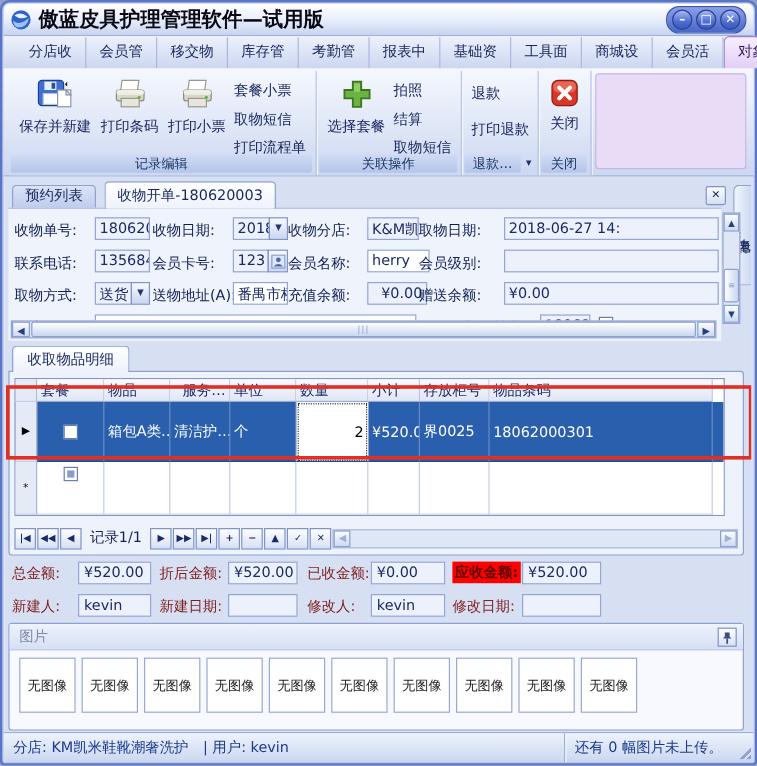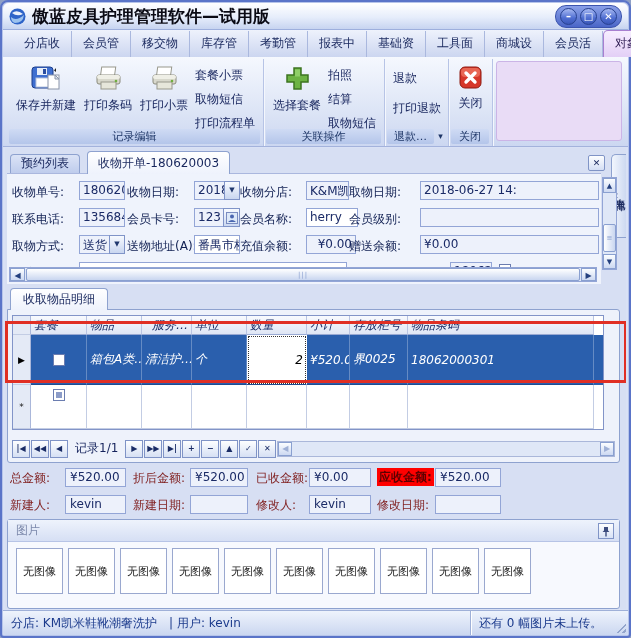--- a/index.html
+++ b/index.html
@@ -46,21 +46,21 @@
 .hscroll{position:absolute;left:2px;bottom:2px;width:588px;height:15px;border:1px solid #93a5d6;background:#dfe7f7;display:flex;z-index:6;}
 .sbtn{width:15px;height:100%;background:linear-gradient(#fbfdff,#cdd9f2);border:1px solid #8aa0d0;font-size:8px;color:#24407e;text-align:center;line-height:13px;cursor:default;}
 .hthumb{flex:1;margin:0 1px;background:linear-gradient(#ffffff,#c9d6f0);border:1px solid #8aa0d0;border-radius:2px;font-size:7px;color:#8aa0d0;text-align:center;line-height:13px;letter-spacing:1px;cursor:default;}
 .vscroll{position:absolute;top:29px;left:597px;width:15px;height:93px;border:1px solid #93a5d6;background:#dfe7f7;z-index:6;}
 .vbtn{position:absolute;left:0;width:13px;height:15px;background:linear-gradient(#fbfdff,#cdd9f2);border:1px solid #8aa0d0;font-size:7px;color:#24407e;text-align:center;line-height:14px;cursor:default;}
 .vthumb{position:absolute;left:0;top:46px;width:13px;height:28px;background:linear-gradient(90deg,#ffffff,#c9d6f0);border:1px solid #8aa0d0;border-radius:2px;font-size:7px;color:#8aa0d0;text-align:center;line-height:26px;cursor:default;}
 
 .detail-tab{position:absolute;top:140px;left:5px;width:98px;height:22px;background:linear-gradient(#ffffff,#eef2fc);border:1px solid #8ea2cf;border-bottom:none;border-radius:4px 4px 0 0;font-size:12px;color:#17265c;text-align:center;line-height:21px;z-index:3;cursor:default;}
 .detail-panel{position:absolute;top:161px;left:2px;width:613px;height:154px;background:#eef2fb;border:1px solid #8ea2cf;border-radius:0 3px 3px 3px;}
 .grid{position:absolute;top:5px;left:4px;width:592px;height:115px;border:1px solid #8294c8;background:#fff;overflow:hidden;}
-.grow{display:flex;font-style:italic;}
+.grow{display:flex;}
 .gcell{border-right:1px solid #c3cde4;border-bottom:1px solid #c3cde4;font-size:12px;padding:1px 3px;white-space:nowrap;overflow:hidden;flex:none;}
 .ghead .gcell{background:linear-gradient(#f8fafe,#dfe6f5);color:#1a2c66;height:19px;border-right:1px solid #b9c4e2;border-bottom:1px solid #99a9d2;}
 .grow.sel{background:#2a5fad;color:#fff;}
 .grow.sel .gcell{border-right:1px solid rgba(255,255,255,.28);border-bottom:1px solid #1d4a90;display:flex;align-items:center;}
 .ind-cell{width:18px;background:#e4eaf6;border-right:1px solid #aab7da;border-bottom:1px solid #c3cde4;color:#111;font-size:9px;display:flex;align-items:center;justify-content:center;flex:none;}
 .qty-edit{background:#fff !important;color:#000;outline:1px dotted #333;outline-offset:-2px;justify-content:flex-end !important;}
 .navigator{position:absolute;left:4px;bottom:4px;right:4px;height:19px;display:flex;align-items:center;gap:1px;}
 .navbtn{width:18px;height:18px;border:1px solid #7f93c6;background:linear-gradient(#fdfeff,#d6e0f4);font-size:8px;font-weight:bold;color:#1a2c66;text-align:center;line-height:16px;white-space:nowrap;overflow:hidden;cursor:default;flex:none;}
 .nav-record{font-size:12px;color:#15235c;padding:0 6px;white-space:nowrap;}
 .nav-strip{flex:1;height:16px;border:1px solid #aab7da;background:#dfe7f7;display:flex;justify-content:space-between;}

